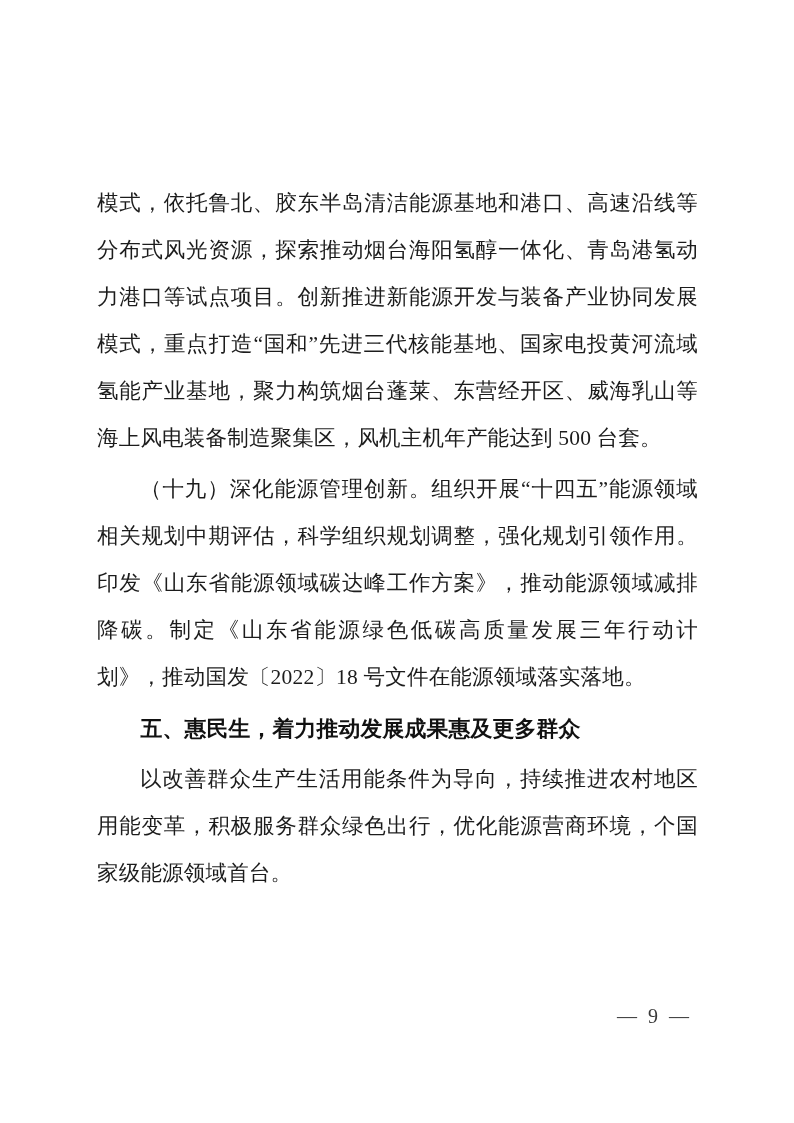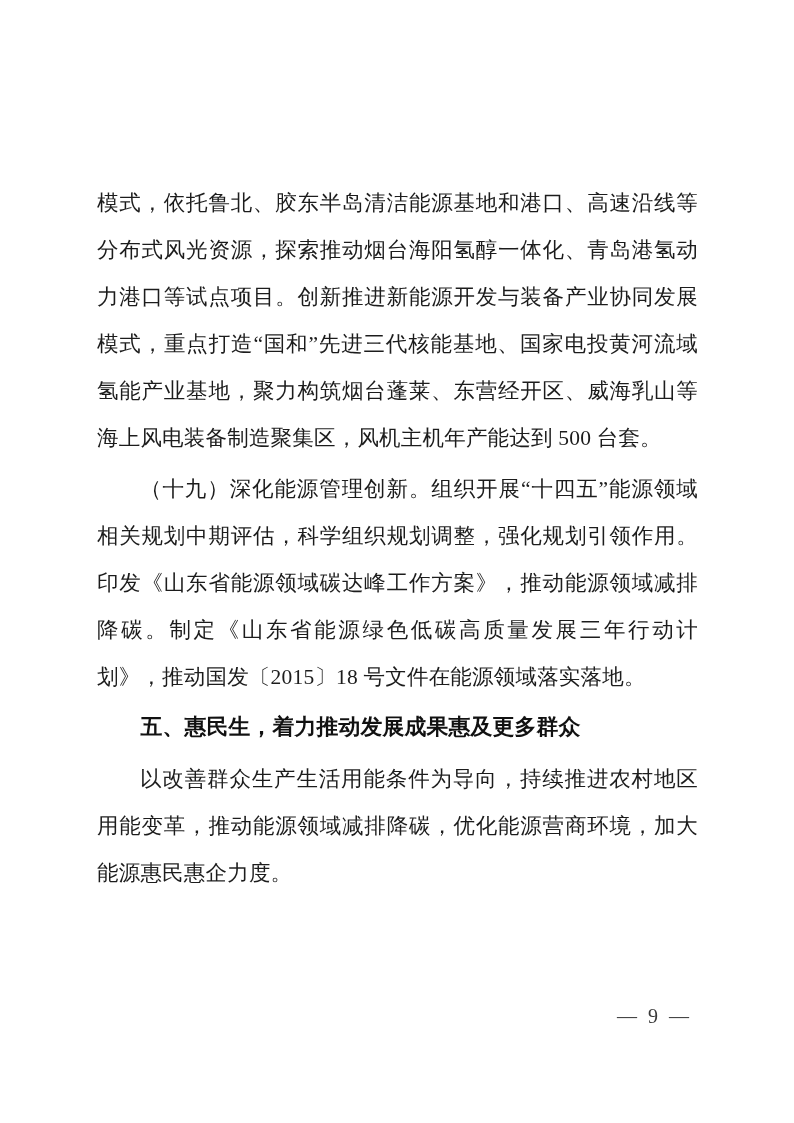--- a/index.html
+++ b/index.html
@@ -28,21 +28,21 @@
     letter-spacing: 0.2px;
     margin-top: 36px;
   }
   .doc-body p {
     margin: 0 0 4px 0;
   }
   .para-indent {
     text-indent: 2em;
   }
   .section-heading {
-    font-family: Liberation Mono, monospace;
+    font-family: Liberation Sans, sans-serif;
     font-weight: bold;
     color: #111111;
     text-indent: 2em;
     font-size: 21.8px;
   }
   .page-number {
     position: absolute;
     top: 1004px;
     right: 102px;
     font-size: 20px;
@@ -55,23 +55,23 @@
 </head>
 <body>
 
 <div class="page">
 
   <div class="doc-body">
 
     <p>模式，依托鲁北、胶东半岛清洁能源基地和港口、高速沿线等分布式风光资源，探索推动烟台海阳氢醇一体化、青岛港氢动力港口等试点项目。创新推进新能源开发与装备产业协同发展模式，重点打造“国和”先进三代核能基地、国家电投黄河流域氢能产业基地，聚力构筑烟台蓬莱、东营经开区、威海乳山等海上风电装备制造聚集区，风机主机年产能达到 500 台套。</p>
 
 
-    <p class="para-indent">（十九）深化能源管理创新。组织开展“十四五”能源领域相关规划中期评估，科学组织规划调整，强化规划引领作用。印发《山东省能源领域碳达峰工作方案》，推动能源领域减排降碳。制定《山东省能源绿色低碳高质量发展三年行动计划》，推动国发〔2015〕18 号文件在能源领域落实落地。</p>
+    <p class="para-indent">（十九）深化能源管理创新。组织开展“十四五”能源领域相关规划中期评估，科学组织规划调整，强化规划引领作用。印发《山东省能源领域碳达峰工作方案》，推动能源领域减排降碳。制定《山东省能源绿色低碳高质量发展三年行动计划》，推动国发〔2022〕18 号文件在能源领域落实落地。</p>
 
     <p class="section-heading">五、惠民生，着力推动发展成果惠及更多群众</p>
 
-    <p class="para-indent">以改善群众生产生活用能条件为导向，持续推进农村地区用能变革，推动能源领域减排降碳，优化能源营商环境，加大能源惠民惠企力度。</p>
+    <p class="para-indent">以改善群众生产生活用能条件为导向，持续推进农村地区用能变革，积极服务群众绿色出行，优化能源营商环境，个国家级能源领域首台。</p>
 
   </div>
 
   <div class="page-number">— 9 —</div>
 
 </div>
 
 </body></html>

